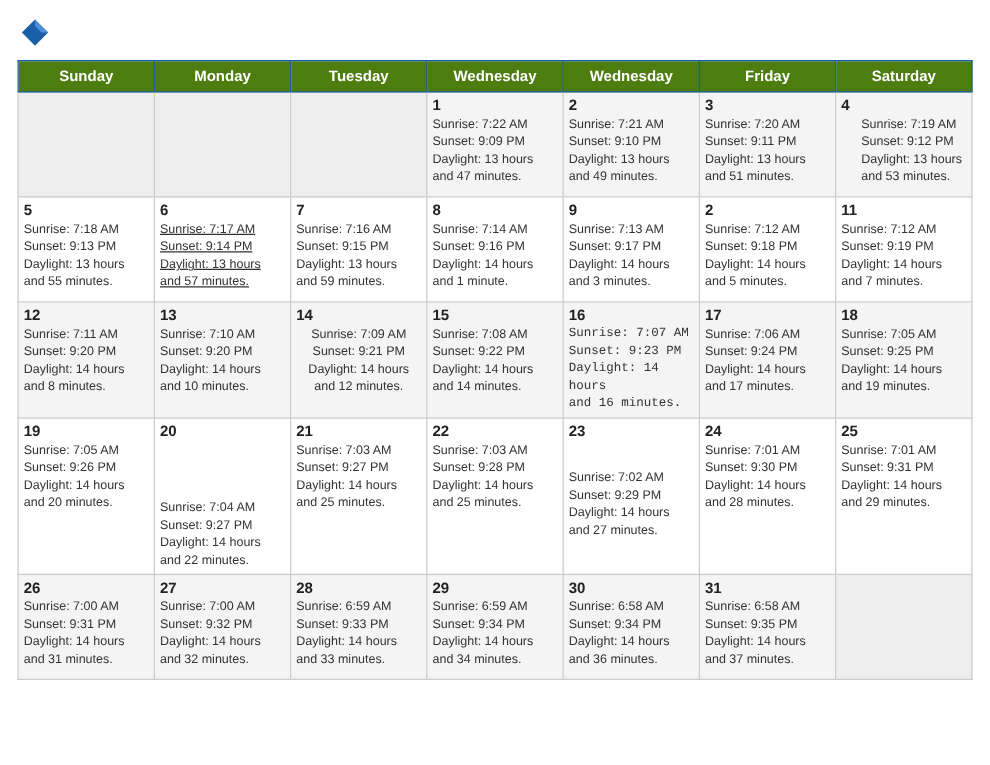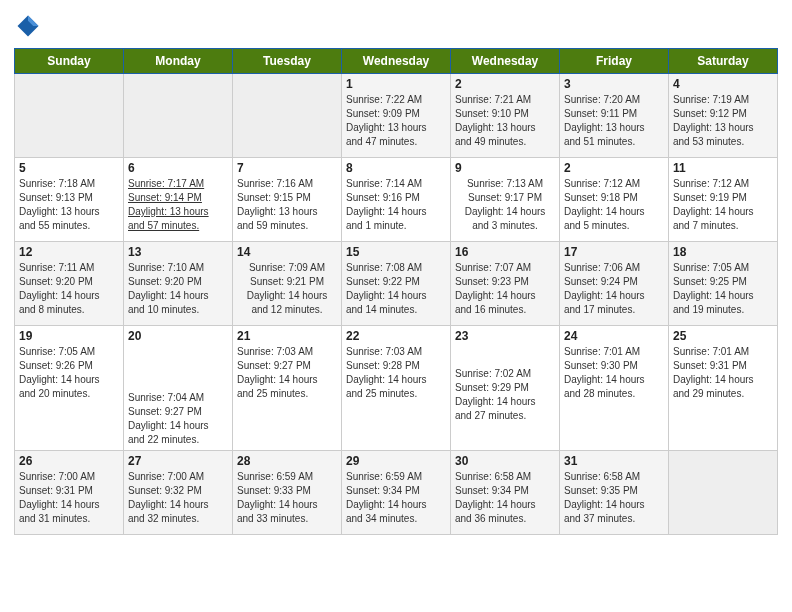--- a/index.html
+++ b/index.html
@@ -158,21 +158,21 @@
           </td>
           <td>
             <div class="day-num">3</div>
             <div class="day-info" style="white-space: pre-line;">Sunrise: 7:20 AM
 Sunset: 9:11 PM
 Daylight: 13 hours
 and 51 minutes.</div>
           </td>
           <td>
             <div class="day-num">4</div>
-            <div class="day-info" style="white-space: pre-line;">Sunrise: 7:19 AM
+            <div class="day-info" style="white-space: pre-line; margin-left: 16px;">Sunrise: 7:19 AM
 Sunset: 9:12 PM
 Daylight: 13 hours
 and 53 minutes.</div>
           </td>
         </tr>
         <tr>
           <td>
             <div class="day-num">5</div>
             <div class="day-info" style="white-space: pre-line;">Sunrise: 7:18 AM
 Sunset: 9:13 PM
@@ -195,21 +195,21 @@
           </td>
           <td>
             <div class="day-num">8</div>
             <div class="day-info" style="white-space: pre-line;">Sunrise: 7:14 AM
 Sunset: 9:16 PM
 Daylight: 14 hours
 and 1 minute.</div>
           </td>
           <td>
             <div class="day-num">9</div>
-            <div class="day-info" style="white-space: pre-line; text-align: center;">Sunrise: 7:13 AM
+            <div class="day-info" style="white-space: pre-line;">Sunrise: 7:13 AM
 Sunset: 9:17 PM
 Daylight: 14 hours
 and 3 minutes.</div>
           </td>
           <td>
             <div class="day-num">2</div>
             <div class="day-info" style="white-space: pre-line;">Sunrise: 7:12 AM
 Sunset: 9:18 PM
 Daylight: 14 hours
 and 5 minutes.</div>
@@ -246,21 +246,21 @@
           </td>
           <td>
             <div class="day-num">15</div>
             <div class="day-info" style="white-space: pre-line;">Sunrise: 7:08 AM
 Sunset: 9:22 PM
 Daylight: 14 hours
 and 14 minutes.</div>
           </td>
           <td>
             <div class="day-num">16</div>
-            <div class="day-info" style="white-space: pre-line;">Sunrise: 7:07 AM
+            <div class="day-info" style="white-space: pre-line; font-family: Liberation Mono, monospace;">Sunrise: 7:07 AM
 Sunset: 9:23 PM
 Daylight: 14 hours
 and 16 minutes.</div>
           </td>
           <td>
             <div class="day-num">17</div>
             <div class="day-info" style="white-space: pre-line;">Sunrise: 7:06 AM
 Sunset: 9:24 PM
 Daylight: 14 hours
 and 17 minutes.</div>

